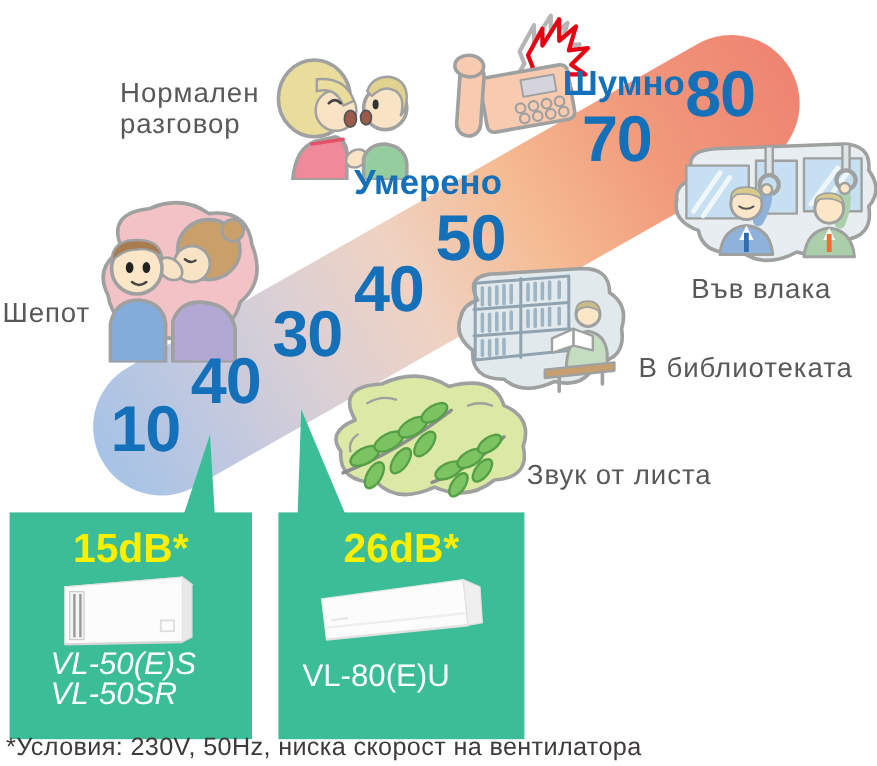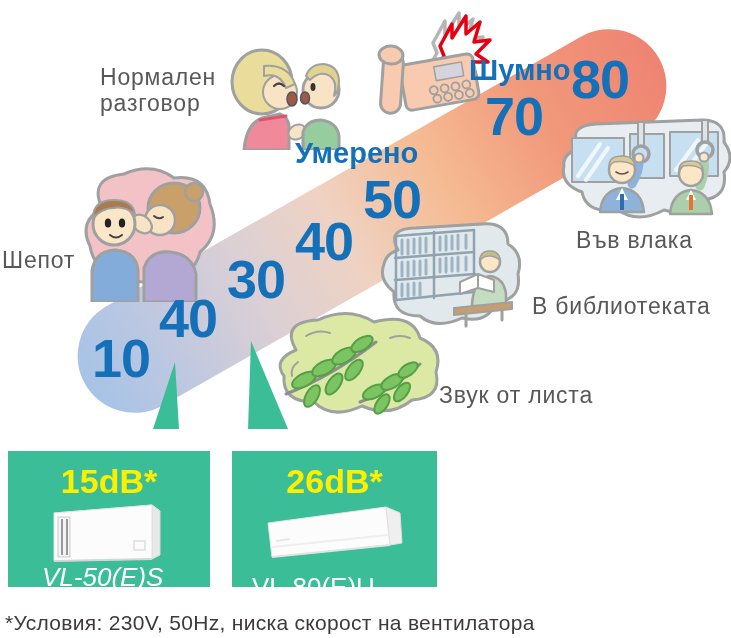--- a/index.html
+++ b/index.html
@@ -26,21 +26,21 @@
   .lvl{
     position:absolute;z-index:6;color:var(--scale-blue);
     font-weight:bold;font-size:29px;line-height:1;white-space:nowrap;
   }
   .cap{
     position:absolute;z-index:6;color:var(--caption-gray);
     font-size:23px;line-height:1.15;letter-spacing:0.8px;white-space:nowrap;
   }
   .cap.wrap{white-space:normal;}
   .pbox{
-    position:absolute;top:427px;height:136px;background:var(--box-green);z-index:3;margin-top:24px;
+    position:absolute;top:427px;height:189px;background:var(--box-green);z-index:3;
   }
   #box1{left:8px;width:202px;}
   #box2{left:232px;width:205px;}
   .db{
     position:absolute;top:13px;left:0;right:0;text-align:center;
     color:var(--db-yellow);font-weight:bold;font-size:34px;line-height:1;
   }
   .models{
     position:absolute;color:#fff;font-size:26px;line-height:25px;white-space:nowrap;
   }

